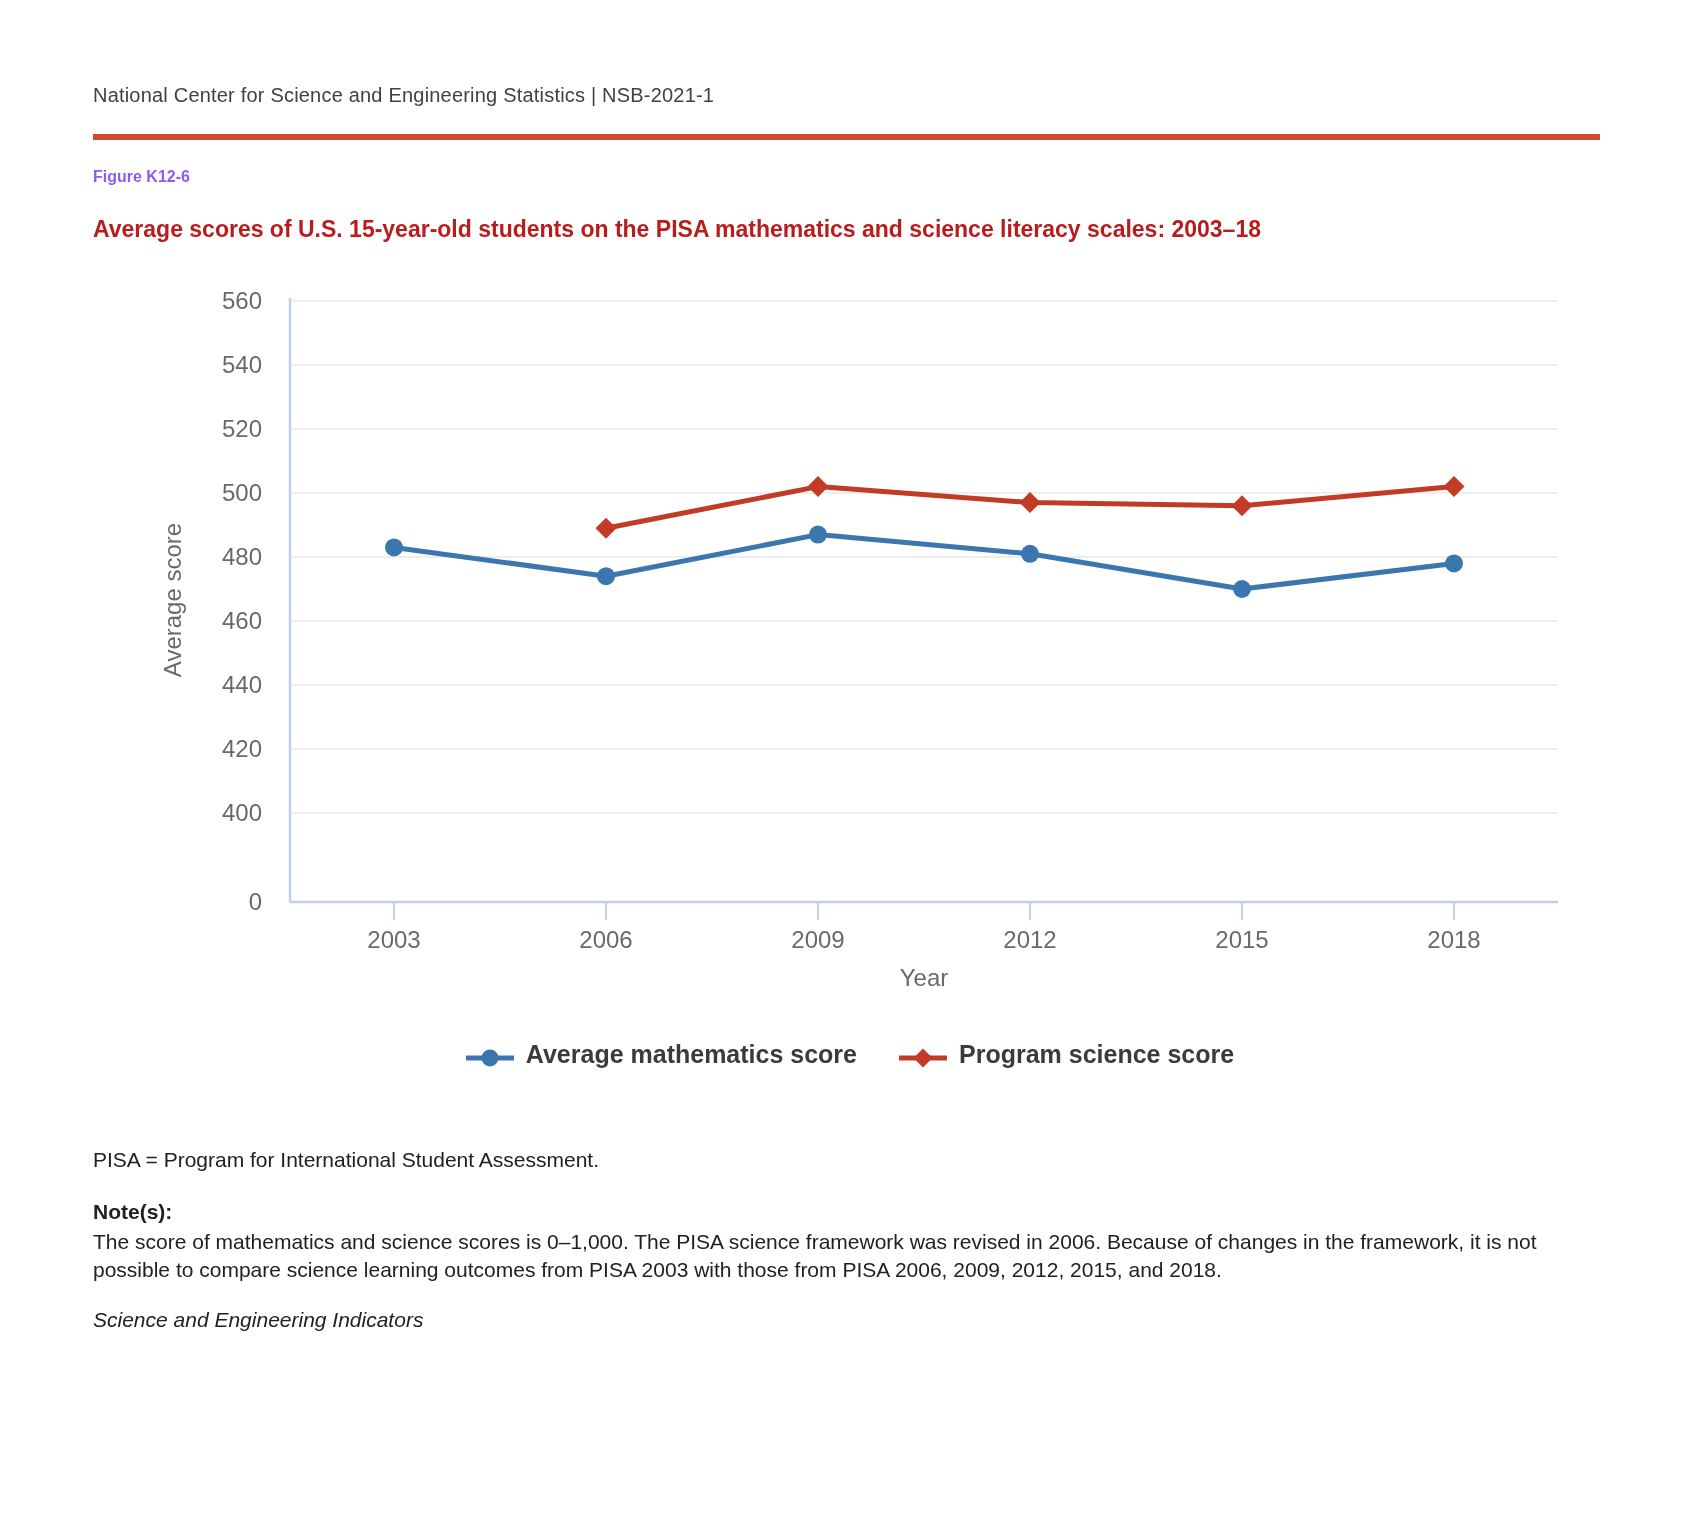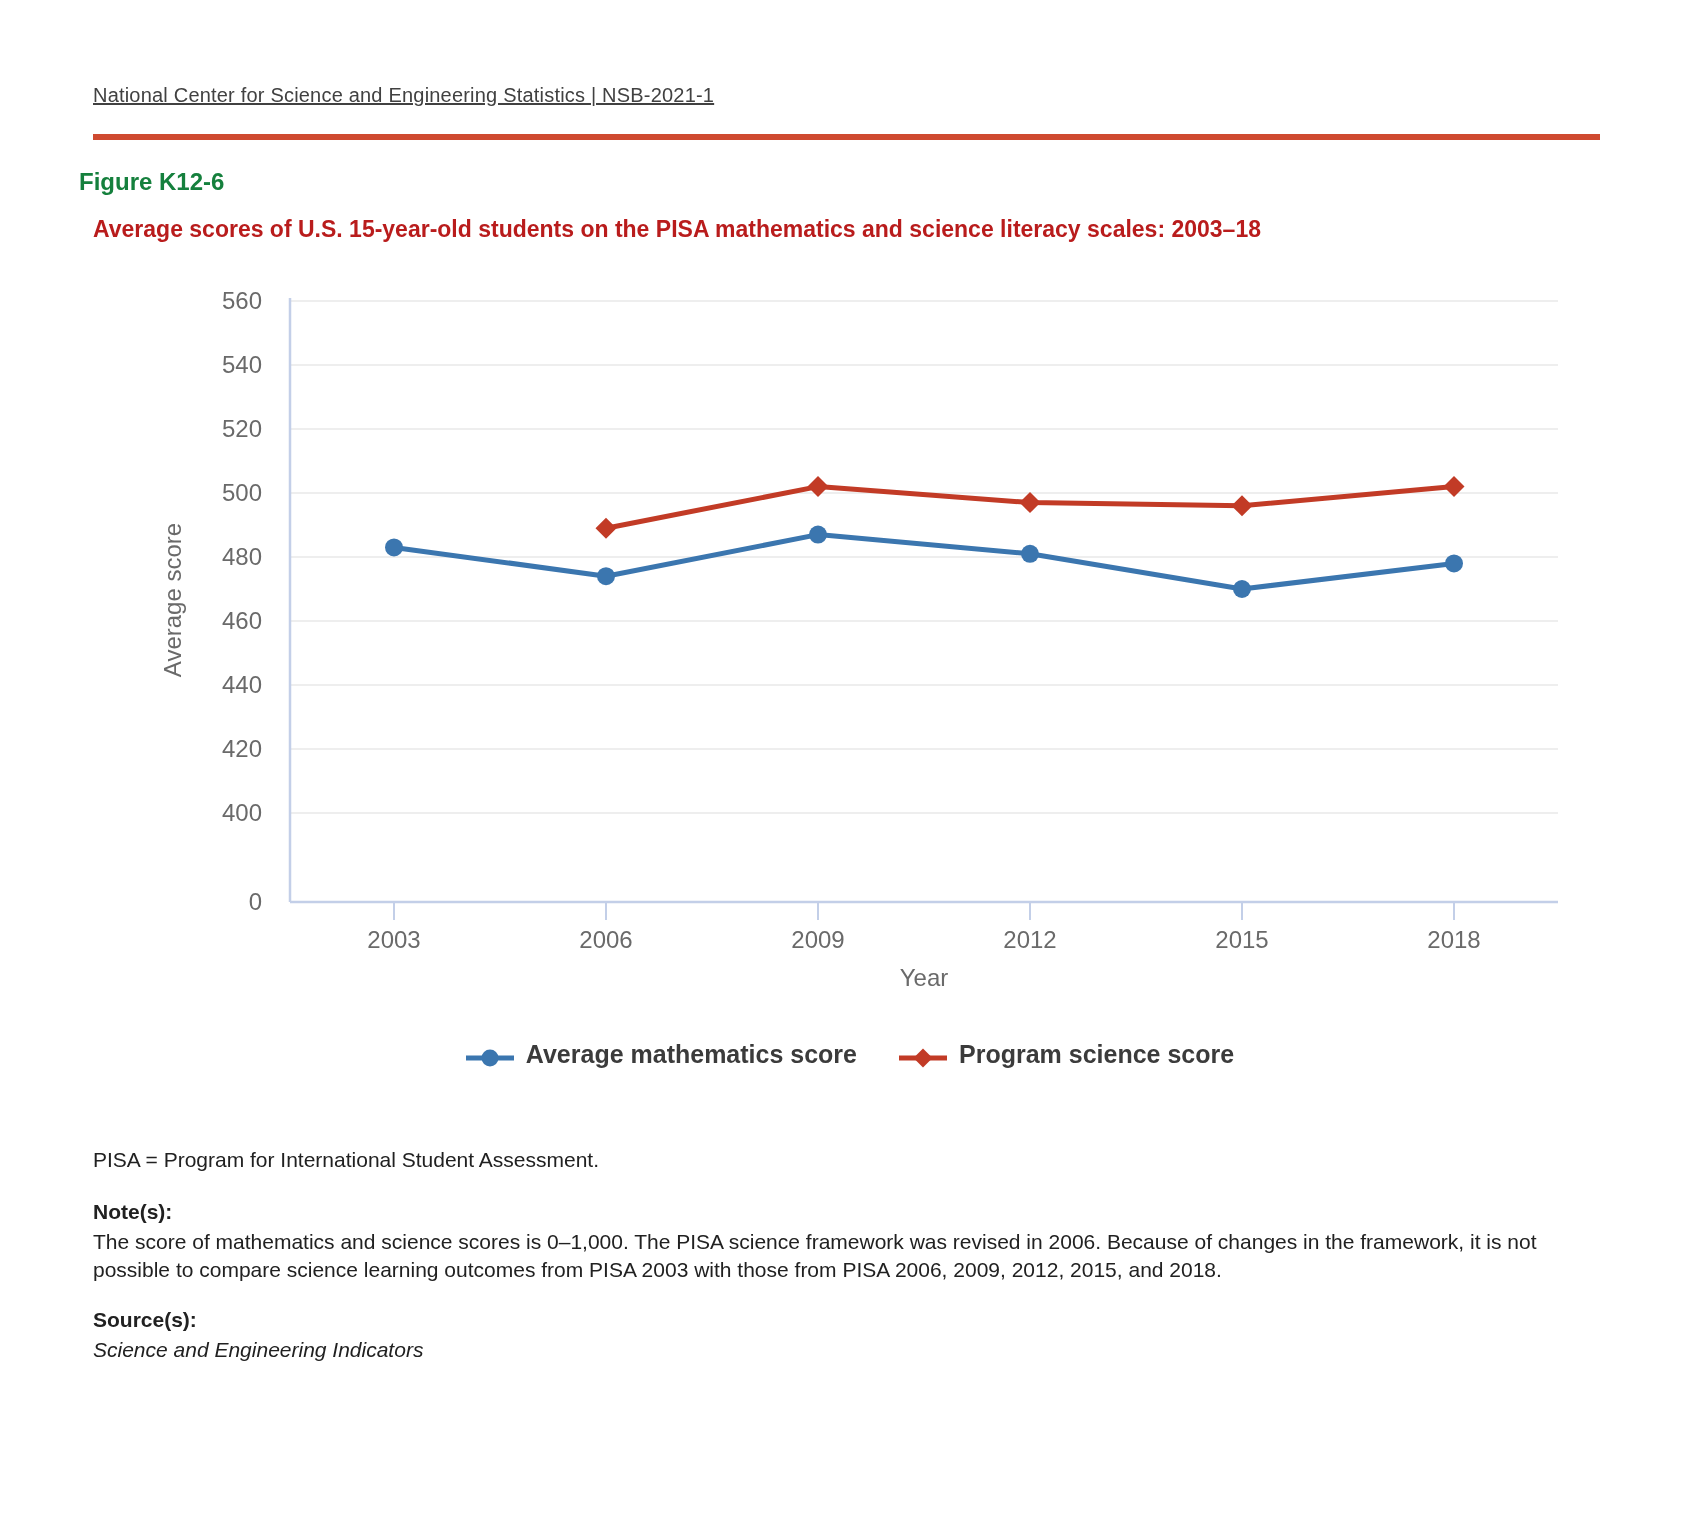--- a/index.html
+++ b/index.html
@@ -14,33 +14,32 @@
     background: #ffffff;
     overflow: hidden;
   }
   .masthead {
     position: absolute;
     left: 93px; top: 84px;
     font-size: 20px;
     font-weight: 500;
     color: #414141;
     letter-spacing: 0.2px;
-    text-decoration: underline;
   }
   .rule {
     position: absolute;
     left: 93px; top: 134px;
     width: 1507px; height: 6px;
   }
   .figure-label {
     position: absolute;
-    left: 79px; top: 168px;
-    font-size: 24px;
+    left: 93px; top: 168px;
+    font-size: 16px;
     font-weight: bold;
-    color: #15803d;
+    color: #8b5cf6;
   }
   .figure-title {
     position: absolute;
     left: 93px; top: 216px;
     width: 1500px;
     font-size: 23px;
     font-weight: bold;
     color: #b91c1c;
   }
   .chart-svg {
@@ -166,17 +165,16 @@
           <polygon points="24,1.5 33.5,11 24,20.5 14.5,11" fill="#c23b26"></polygon>
         </svg>
         <span class="lbl">Program science score</span>
       </div>
     </div>
 
   <div class="footer">
     <p class="pisa-def">PISA = Program for International Student Assessment.</p>
     <p class="sec-label">Note(s):</p>
     <p class="notes-text">The score of mathematics and science scores is 0–1,000. The PISA science framework was revised in 2006. Because of changes in the framework, it is not possible to compare science learning outcomes from PISA 2003 with those from PISA 2006, 2009, 2012, 2015, and 2018.</p>
-    <p class="sec-label">Source(s):</p>
     <p class="attribution">Science and Engineering Indicators</p>
   </div>
 
 </div>
 
 </body></html>

